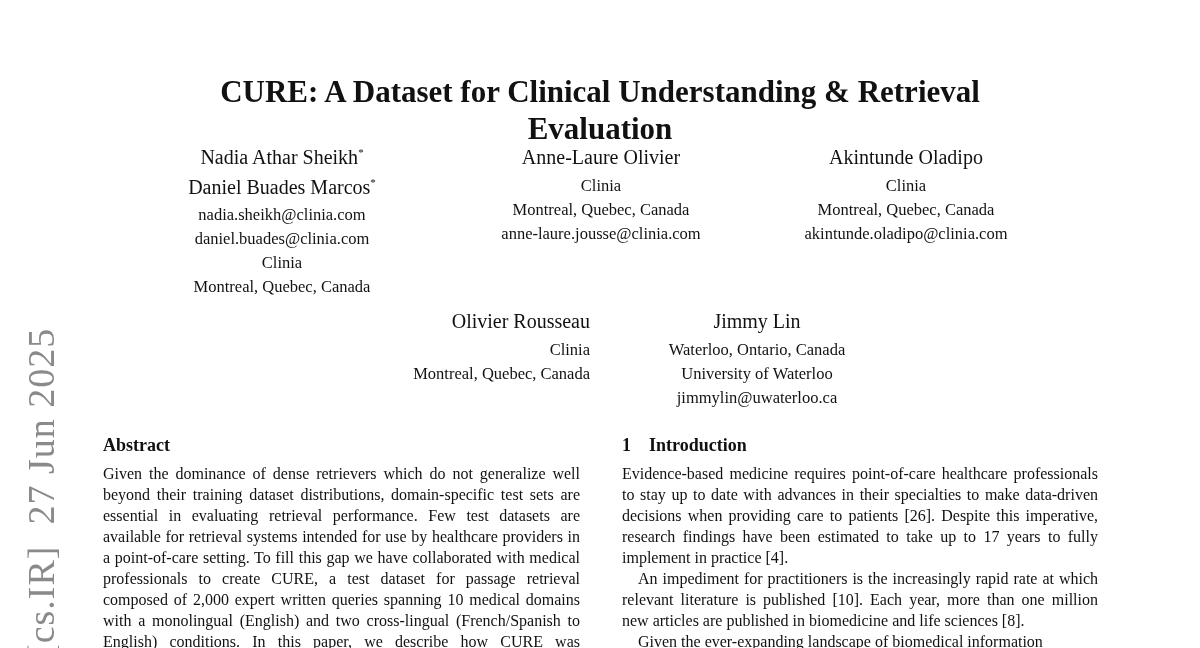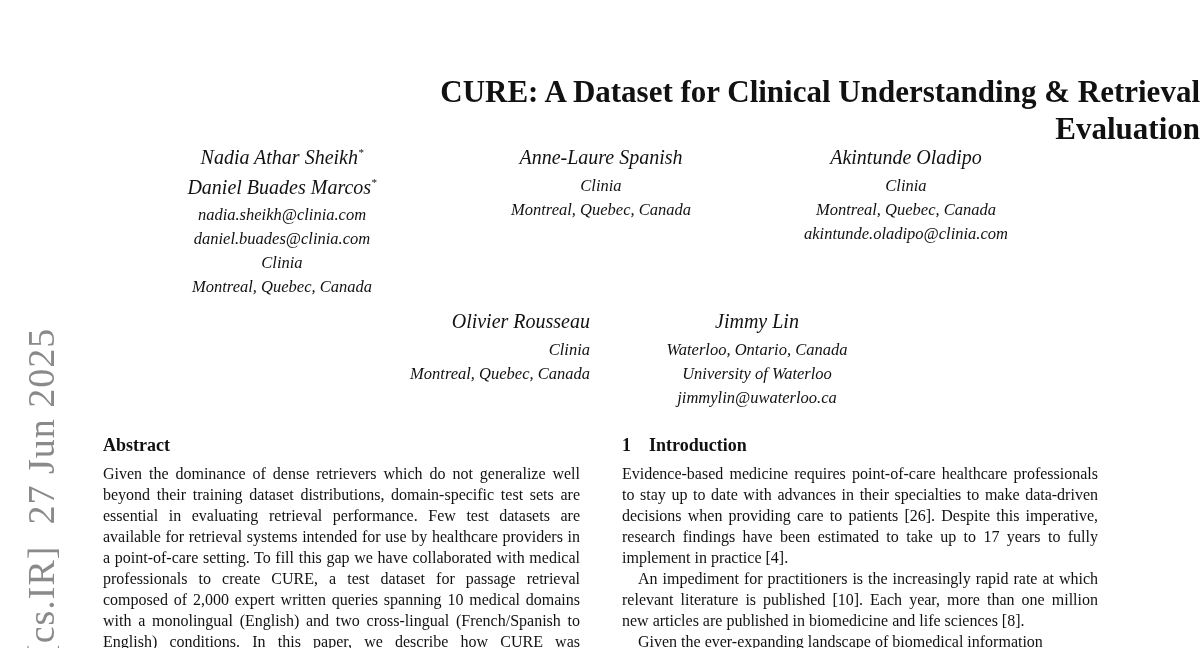--- a/index.html
+++ b/index.html
@@ -25,30 +25,29 @@
     line-height: 42px;
     color: #8a8a8a;
     white-space: pre;
     letter-spacing: 1px;
   }
   .paper-title {
     position: absolute;
     top: 52px;
     left: 0;
     width: 1200px;
-    text-align: right;
+    text-align: center;
     font-weight: bold;
     font-size: 31px;
     line-height: 37px;
   }
   .paper-title span { display: block; }
   .author-block {
     position: absolute;
     text-align: center;
-    font-style: italic;
   }
   .author-name {
     font-size: 20px;
     line-height: 25px;
   }
   .author-name sup {
     font-size: 11px;
   }
   .author-details {
     margin-top: 4px;
@@ -101,24 +100,25 @@
   <div class="author-name"><span>Daniel Buades Marcos</span><sup>*</sup></div>
   <div class="author-details">
     <div>nadia.sheikh@clinia.com</div>
     <div>daniel.buades@clinia.com</div>
     <div>Clinia</div>
     <div>Montreal, Quebec, Canada</div>
   </div>
 </div>
 
 <div class="author-block row1 blk-2">
-  <div class="author-name"><span>Anne-Laure Spanish</span><sup></sup></div>
+  <div class="author-name"><span>Anne-Laure Olivier</span><sup></sup></div>
   <div class="author-details">
     <div>Clinia</div>
     <div>Montreal, Quebec, Canada</div>
+    <div>anne-laure.jousse@clinia.com</div>
   </div>
 </div>
 
 <div class="author-block row1 blk-3">
   <div class="author-name"><span>Akintunde Oladipo</span><sup></sup></div>
   <div class="author-details">
     <div>Clinia</div>
     <div>Montreal, Quebec, Canada</div>
     <div>akintunde.oladipo@clinia.com</div>
   </div>

